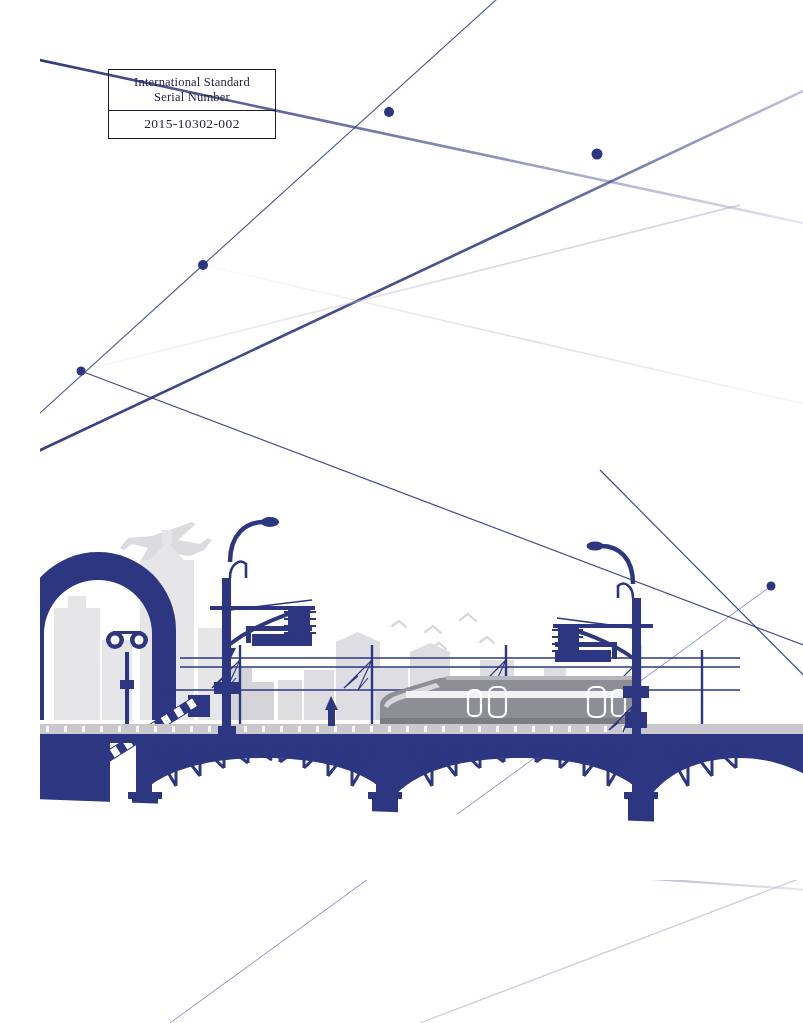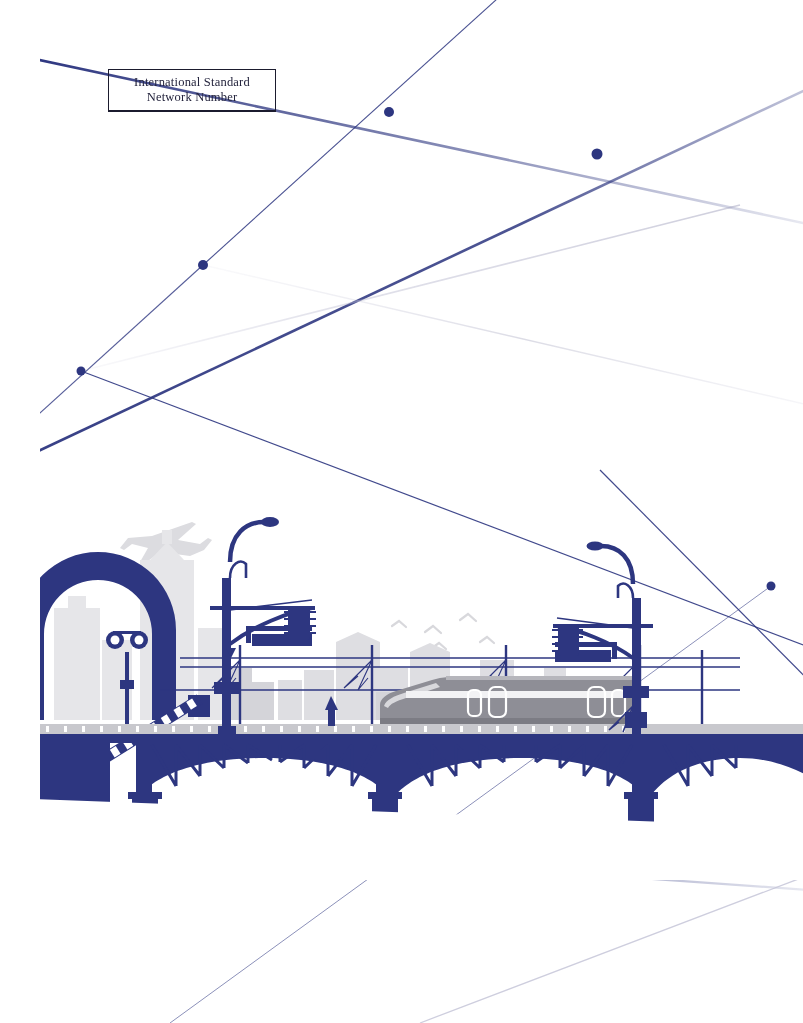--- a/index.html
+++ b/index.html
@@ -183,22 +183,23 @@
     <circle cx="557" cy="154" r="5.5" fill="#2d3680"></circle>
     <circle cx="163" cy="265" r="5" fill="#2d3680"></circle>
     <circle cx="41" cy="371" r="4.5" fill="#2d3680"></circle>
     <circle cx="731" cy="586" r="4.5" fill="#2d3680"></circle>
     <circle cx="439" cy="850" r="4.5" fill="#2d3680"></circle>
   </svg>
 
   <div id="issn-box">
     <div id="issn-label">
       <span>International Standard</span>
-      <span class="l2">Network Number</span>
+      <span class="l2">Serial Number</span>
     </div>
+    <div id="issn-value">2015-10302-002</div>
   </div>
 
 
   <svg id="illustration" viewBox="0 0 803 380" width="803" height="380">
     <defs>
       <clipPath id="sceneClip">
 
         <polygon points="0,0 60,0 600,0 803,203 803,380 0,380"></polygon>
       </clipPath>
       <clipPath id="belowDeckClip">

